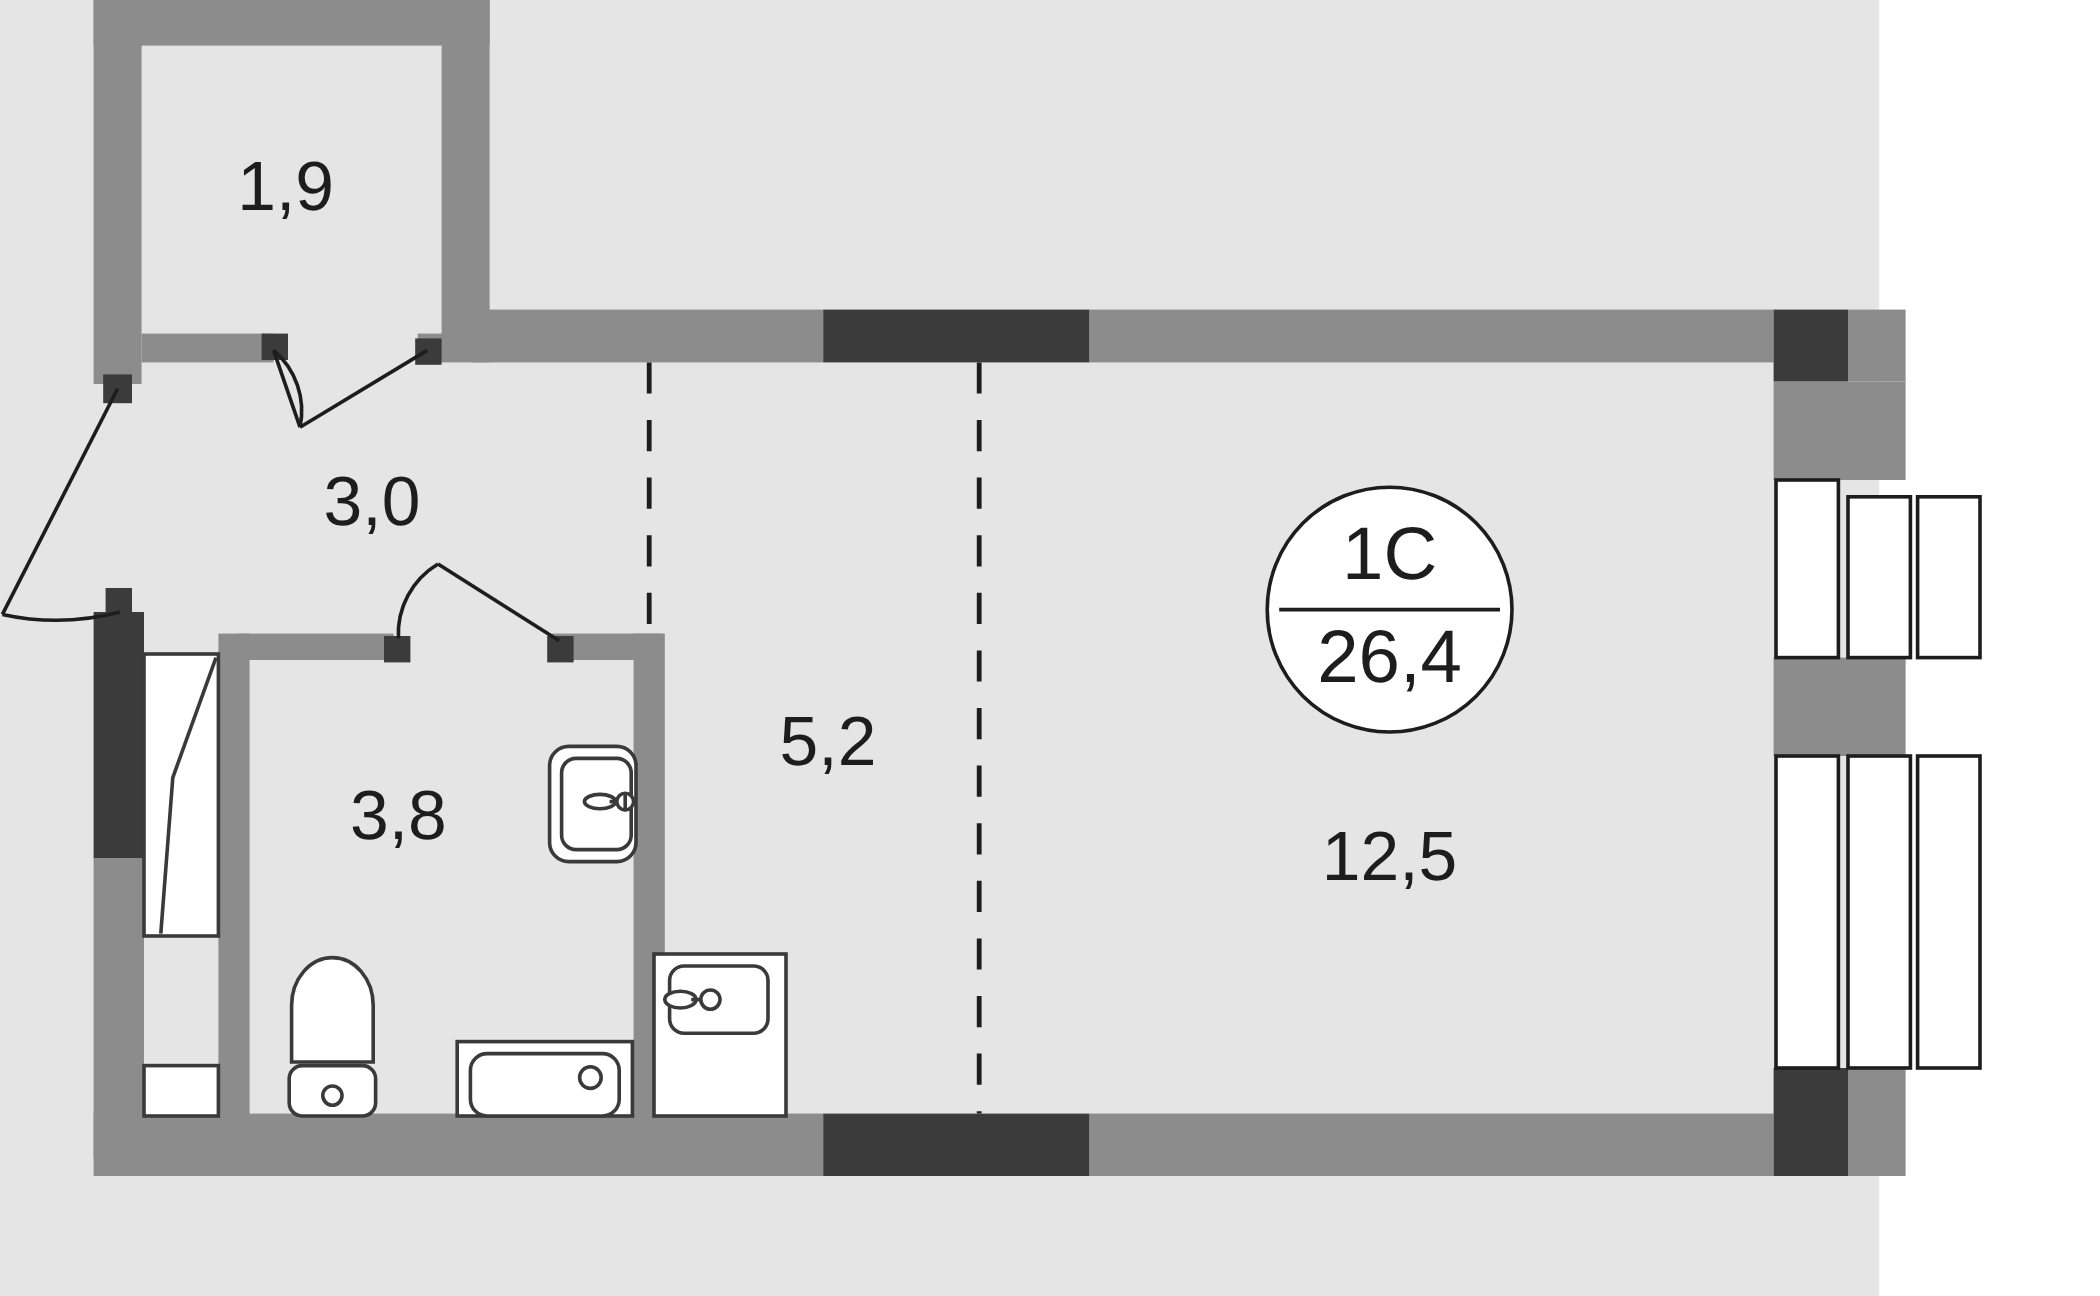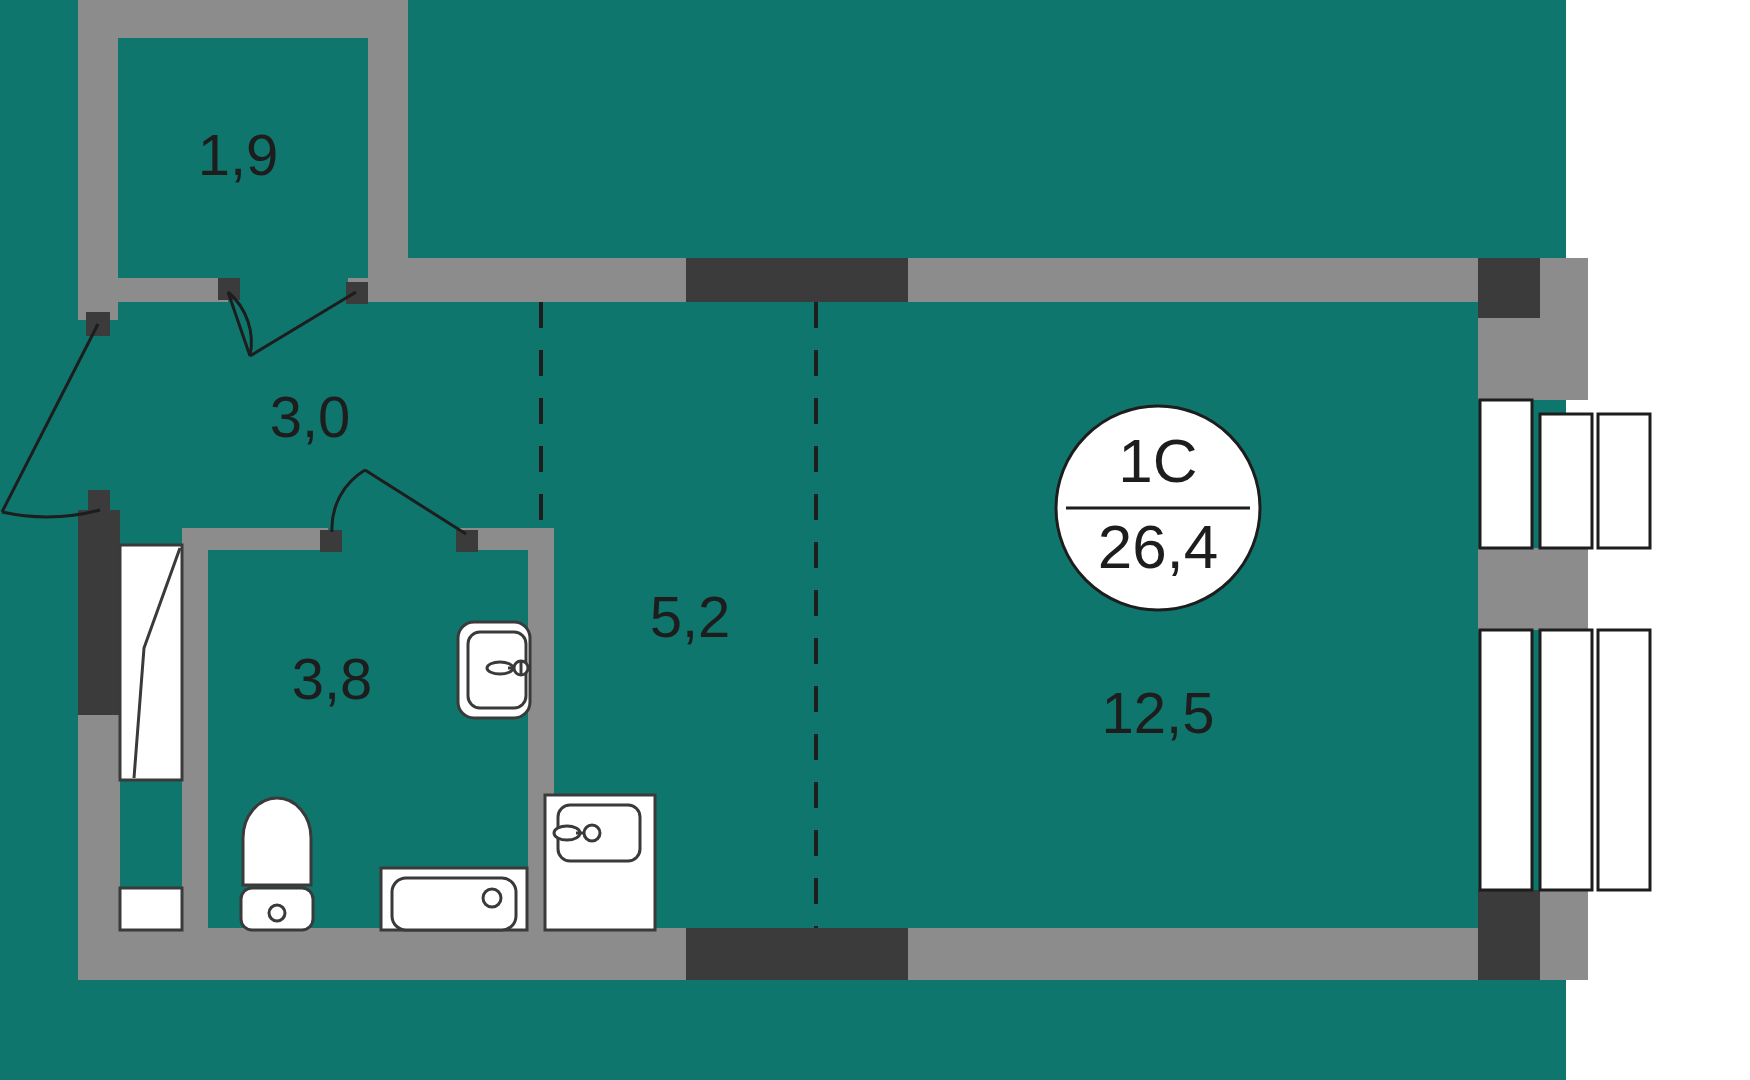--- a/index.html
+++ b/index.html
@@ -10,21 +10,21 @@
   body {
     width: 1750px;
     height: 1080px;
     font-family: "Liberation Sans", sans-serif;
     overflow: hidden;
   }
   #plan-root {
     position: relative;
     width: 1566px;
     height: 1080px;
-    background: #0f766e;
+    background: #e5e5e5;
   }
   #plan-svg {
     position: absolute;
     top: 0;
     left: 0;
     width: 1750px;
     height: 1080px;
     display: block;
   }
   .area-label {

